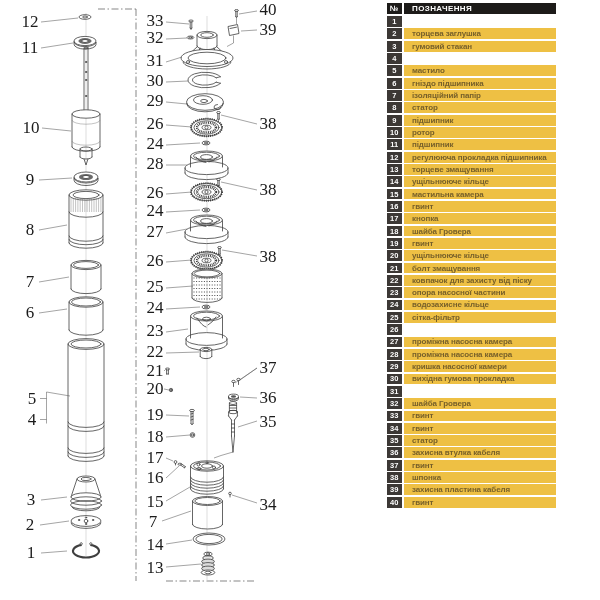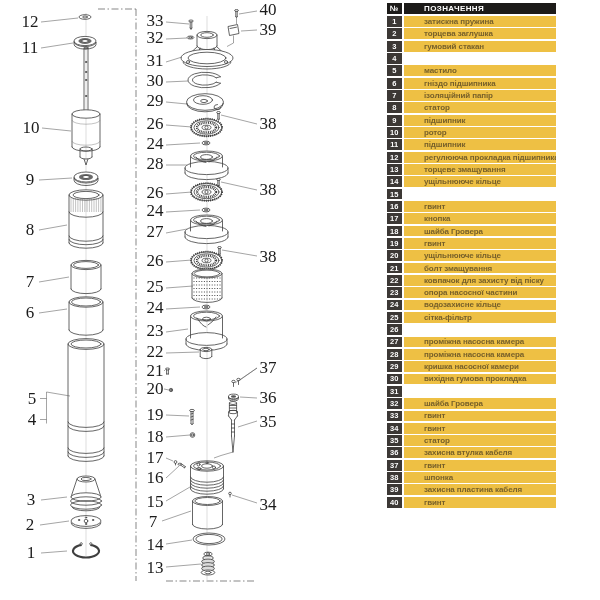--- a/index.html
+++ b/index.html
@@ -5,21 +5,21 @@
   html,body{margin:0;padding:0;background:#fff;}
   .stage{position:relative;width:600px;height:600px;background:#fff;overflow:hidden;
          font-family:"Liberation Sans",sans-serif;}
   .diagram{position:absolute;left:0;top:0;width:387px;height:600px;}
   
   .table{position:absolute;left:387px;top:3px;width:169px;}
   .thead{display:flex;gap:2.5px;height:11px;margin-bottom:2px;}
   .th{background:#1d1b19;color:#fff;}
   .tnum{flex:0 0 14.5px;width:14.5px;display:flex;align-items:center;justify-content:center;
         font-size:7.5px;font-weight:700;}
-  .tlabel{flex:1;display:flex;align-items:center;padding-left:20px;font-size:8px;font-weight:700;
+  .tlabel{flex:1;display:flex;align-items:center;padding-left:8px;font-size:8px;font-weight:700;
           letter-spacing:-0.1px;white-space:nowrap;overflow:hidden;}
   .thead .tlabel{letter-spacing:.4px;}
   .trow{display:flex;gap:2.5px;height:10.9px;margin-bottom:1.45px;}
   .trow .tnum{background:#3c3835;color:#fdfdfd;}
   .trow .tlabel{background:#eec044;color:#77602a;}
   
   .p{stroke:#3f3f3f;stroke-width:.8;fill:none;stroke-linecap:round;}
   .pf{stroke:#3f3f3f;stroke-width:.8;fill:#fff;}
   .hatch{stroke:#787878;stroke-width:.45;fill:none;}
   .mesh{stroke:#4a4a4a;stroke-width:1.2;fill:none;stroke-dasharray:1 1.6;}
@@ -461,21 +461,20 @@
   </svg>
 
   <div class="table">
     <div class="thead">
       <div class="tnum th">№</div>
       <div class="tlabel th">ПОЗНАЧЕННЯ</div>
     </div>
     <div class="tbody">
         <div class="trow">
           <div class="tnum">1</div>
-          <div class="tlabel">затискна пружина</div>
         </div>
         <div class="trow">
           <div class="tnum">2</div>
           <div class="tlabel">торцева заглушка</div>
         </div>
         <div class="trow">
           <div class="tnum">3</div>
           <div class="tlabel">гумовий стакан</div>
         </div>
         <div class="trow">
@@ -516,20 +515,21 @@
         <div class="trow">
           <div class="tnum">13</div>
           <div class="tlabel">торцеве змащування</div>
         </div>
         <div class="trow">
           <div class="tnum">14</div>
           <div class="tlabel">ущільнююче кільце</div>
         </div>
         <div class="trow">
           <div class="tnum">15</div>
+          <div class="tlabel">мастильна камера</div>
         </div>
         <div class="trow">
           <div class="tnum">16</div>
           <div class="tlabel">гвинт</div>
         </div>
         <div class="trow">
           <div class="tnum">17</div>
           <div class="tlabel">кнопка</div>
         </div>
         <div class="trow">

